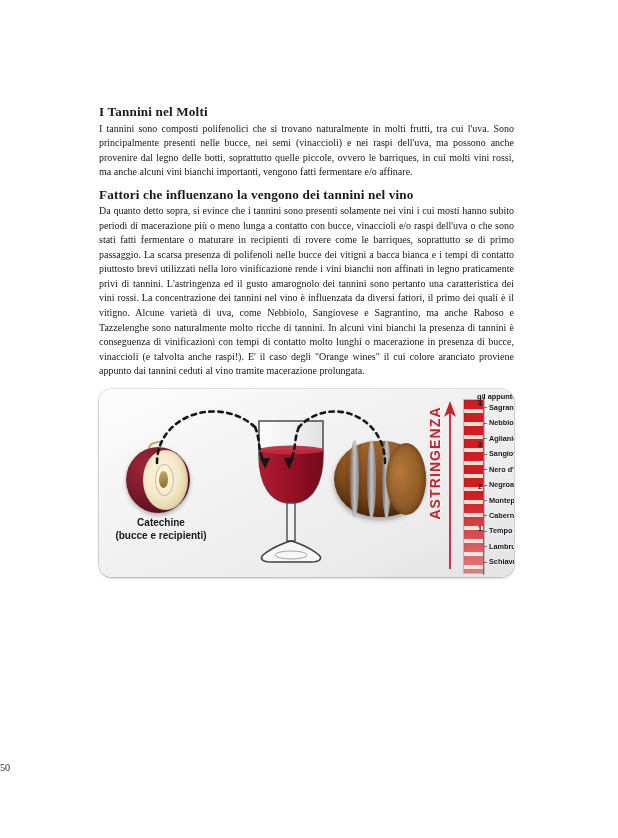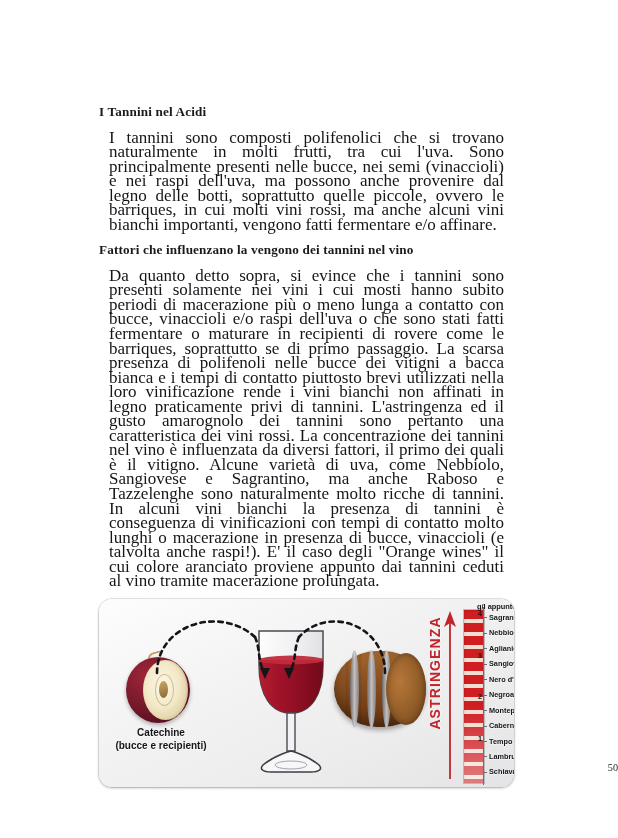--- a/index.html
+++ b/index.html
@@ -32,24 +32,24 @@
     font-weight: bold;
     font-size: 13.2px;
     letter-spacing: 0.15px;
     color: #1a1a1a;
     margin: 0 0 1px 0;
     line-height: 1.25;
   }
   h2.heading.second { margin-top: 7px; }
   p.body-text {
     font-family: "Liberation Serif", serif;
-    font-size: 17px;
+    font-size: 10px;
     line-height: 14.55px;
     color: #15151a;
-    margin: 10px;
+    margin: 0;
     text-align: justify;
     text-justify: inter-word;
     hyphens: manual;
   }
 
   
   .figure {
     position: relative;
     width: 415px;
     height: 188px;
@@ -229,33 +229,33 @@
     font-size: 7.3px;
     color: #17171b;
     white-space: nowrap;
     text-shadow: 0 0.5px 0 rgba(255,255,255,0.6);
   }
 
   .page-number {
     position: absolute;
     left: 0; top: 762px;
     width: 618px;
-    text-align: right;
+    text-align: left;
     font-family: "Liberation Serif", serif;
     font-size: 10.2px;
     color: #25252a;
   }
 </style>
 </head>
 <body>
 
 <div class="page">
   <div class="content">
 
-    <h2 class="heading">I Tannini nel Acidi</h2>
+    <h2 class="heading">I Tannini nel Molti</h2>
     <p class="body-text">I tannini sono composti polifenolici che si trovano naturalmente in molti frutti, tra cui l'uva. Sono principalmente presenti nelle bucce, nei semi (vinaccioli) e nei raspi dell'uva, ma possono anche provenire dal legno delle botti, soprattutto quelle piccole, ovvero le barriques, in cui molti vini rossi, ma anche alcuni vini bianchi importanti, vengono fatti fermentare e/o affinare.</p>
 
     <h2 class="heading second">Fattori che influenzano la vengono dei tannini nel vino</h2>
     <p class="body-text">Da quanto detto sopra, si evince che i tannini sono presenti solamente nei vini i cui mosti hanno subito periodi di macerazione più o meno lunga a contatto con bucce, vinaccioli e/o raspi dell'uva o che sono stati fatti fermentare o maturare in recipienti di rovere come le barriques, soprattutto se di primo passaggio. La scarsa presenza di polifenoli nelle bucce dei vitigni a bacca bianca e i tempi di contatto piuttosto brevi utilizzati nella loro vinificazione rende i vini bianchi non affinati in legno praticamente privi di tannini. L'astringenza ed il gusto amarognolo dei tannini sono pertanto una caratteristica dei vini rossi. La concentrazione dei tannini nel vino è influenzata da diversi fattori, il primo dei quali è il vitigno. Alcune varietà di uva, come Nebbiolo, Sangiovese e Sagrantino, ma anche Raboso e Tazzelenghe sono naturalmente molto ricche di tannini. In alcuni vini bianchi la presenza di tannini è conseguenza di vinificazioni con tempi di contatto molto lunghi o macerazione in presenza di bucce, vinaccioli (e talvolta anche raspi!). E' il caso degli "Orange wines" il cui colore aranciato proviene appunto dai tannini ceduti al vino tramite macerazione prolungata.</p>
 
     <div class="figure">
       <div class="fig-inner">
 
         <div class="grape">
           <div class="stem"></div>

